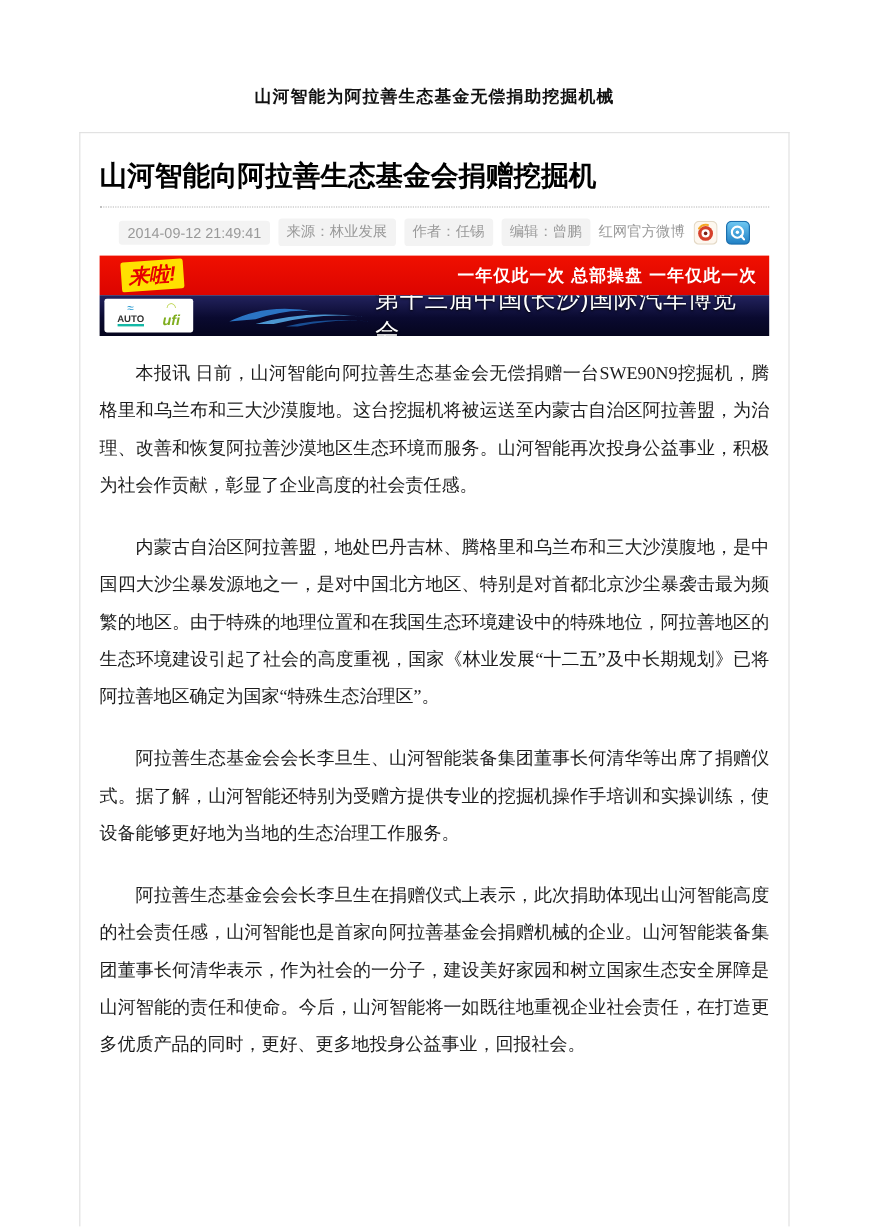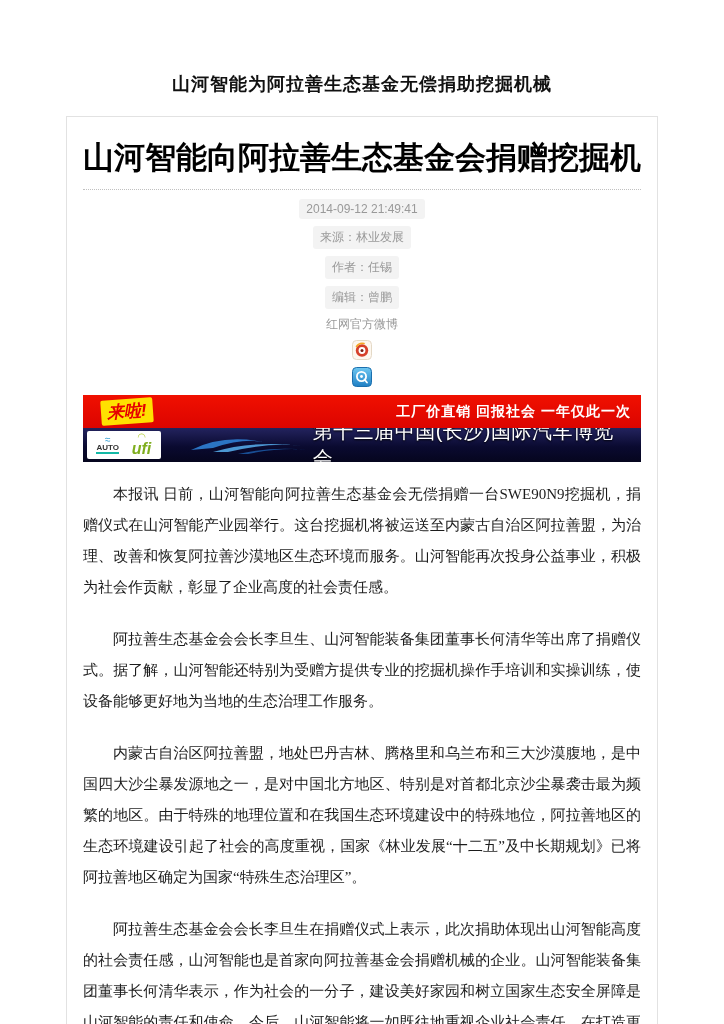--- a/index.html
+++ b/index.html
@@ -7,39 +7,39 @@
   body {
     width: 724px; height: 1024px;
     background: #ffffff;
     font-family: "Liberation Serif", serif;
     color: #222;
     overflow: hidden;
   }
   .page { width: 724px; height: 1024px; position: relative; padding-top: 72px; }
   .page-title {
     margin: 0; text-align: center;
-    font-size: 18px; font-weight: bold; color: #111;
+    font-size: 14px; font-weight: bold; color: #111;
     letter-spacing: 1px;
   }
   .article-box {
     width: 592px; margin: 20px auto 0;
     border: 1px solid #e2e2e2; border-bottom: none;
     min-height: 912px;
     padding: 0 16px;
   }
   .article-heading {
-    margin: 20px 0 10px; text-align: right;
-    font-size: 31px; font-weight: bold; color: #000;
+    margin: 20px 0 10px; text-align: left;
+    font-size: 23px; font-weight: bold; color: #000;
   }
   .heading-divider { border: none; border-top: 1px dotted #c0c0c0; margin: 0 0 9px; }
   .meta-row {
     display: flex; justify-content: center; align-items: center;
     gap: 7px; margin: 0 0 8px;
     font-family: "Liberation Sans", sans-serif;
-    font-size: 12px; color: #999; white-space: nowrap; flex-direction: column;
+    font-size: 12px; color: #999; white-space: nowrap;
   }
   .pill { background: #f3f3f3; border-radius: 3px; padding: 3px 7px; }
   .weibo-label { color: #999; }
   .icon-btn { display: inline-flex; width: 20px; height: 20px; cursor: pointer; }
 
   
   .banner-red {
     height: 33px; display: flex; align-items: center;
     background: linear-gradient(180deg, #f01000 0%, #dc0400 100%);
     padding: 0 10px; text-decoration: none;
@@ -70,21 +70,21 @@
     background: #fff; border-radius: 2px;
     height: 28px; width: 74px;
     display: flex; align-items: center; justify-content: space-around;
     padding: 0 3px;
   }
   .logo-auto { display:flex; flex-direction:column; align-items:center; line-height:1; }
   .logo-auto .swoosh { color:#2a9ad0; font-size:10px; line-height:8px; }
   .logo-auto .txt { font-size:8px; font-weight:bold; color:#333; border-bottom:2px solid #14b8a6; }
   .logo-ufi { display:flex; flex-direction:column; align-items:center; line-height:1; }
   .logo-ufi .swoosh { color:#b5cf3a; font-size:10px; line-height:8px; }
-  .logo-ufi .txt { font-size:16px; font-weight:bold; font-style:italic; color:#7fae1f; }
+  .logo-ufi .txt { font-size:12px; font-weight:bold; font-style:italic; color:#7fae1f; }
   .car-swoosh { margin-left: 22px; display: inline-flex; }
   .banner-blue-title {
     margin-left: auto; color: #fff; font-weight: normal; font-size: 20px;
     letter-spacing: 0.5px; text-shadow: 0 1px 2px #000;
   }
 
   .article-body { margin-top: 17px; }
   .article-body p {
     margin: 0 0 21px;
     font-size: 15px; line-height: 31px;
@@ -130,21 +130,21 @@
           <rect x="0.5" y="0.5" width="19" height="19" rx="4" fill="url(#twb)" stroke="#1b6fae"></rect>
           <circle cx="9.5" cy="9.5" r="4.6" fill="none" stroke="#ffffff" stroke-width="1.8"></circle>
           <circle cx="9.5" cy="9.5" r="1.4" fill="#ffffff"></circle>
           <path d="M12.5 12.5 L15 15.5" stroke="#ffffff" stroke-width="1.8" stroke-linecap="round"></path>
         </svg>
       </span>
     </div>
 
     <a class="banner-red">
       <span class="banner-red-badge">来啦!</span>
-      <span class="banner-red-tagline">工厂价直销 回报社会 一年仅此一次</span>
+      <span class="banner-red-tagline">一年仅此一次 总部操盘 一年仅此一次</span>
     </a>
 
     <a class="banner-blue">
       <span class="logo-box">
         <span class="logo-auto">
           <span class="swoosh">≈</span>
           <span class="txt">AUTO</span>
         </span>
         <span class="logo-ufi">
           <span class="swoosh">◠</span>
@@ -155,21 +155,21 @@
         <svg width="130" height="26" viewBox="0 0 130 26">
           <path d="M8 18 Q40 2 80 10 Q60 6 30 16 Z" fill="#2f7fd4" opacity="0.9"></path>
           <path d="M30 20 Q70 8 120 14 Q85 10 45 20 Z" fill="#58b0f0" opacity="0.85"></path>
           <path d="M55 22 Q90 14 125 18 Q100 15 65 22 Z" fill="#1d5fae" opacity="0.8"></path>
         </svg>
       </span>
       <span class="banner-blue-title">第十三届中国(长沙)国际汽车博览会</span>
     </a>
 
     <div class="article-body">
-      <p>本报讯 日前，山河智能向阿拉善生态基金会无偿捐赠一台SWE90N9挖掘机，捐赠仪式在山河智能产业园举行。这台挖掘机将被运送至内蒙古自治区阿拉善盟，为治理、改善和恢复阿拉善沙漠地区生态环境而服务。山河智能再次投身公益事业，积极为社会作贡献，彰显了企业高度的社会责任感。</p>
+      <p>本报讯 日前，山河智能向阿拉善生态基金会无偿捐赠一台SWE90N9挖掘机，腾格里和乌兰布和三大沙漠腹地。这台挖掘机将被运送至内蒙古自治区阿拉善盟，为治理、改善和恢复阿拉善沙漠地区生态环境而服务。山河智能再次投身公益事业，积极为社会作贡献，彰显了企业高度的社会责任感。</p>
+      <p>内蒙古自治区阿拉善盟，地处巴丹吉林、腾格里和乌兰布和三大沙漠腹地，是中国四大沙尘暴发源地之一，是对中国北方地区、特别是对首都北京沙尘暴袭击最为频繁的地区。由于特殊的地理位置和在我国生态环境建设中的特殊地位，阿拉善地区的生态环境建设引起了社会的高度重视，国家《林业发展“十二五”及中长期规划》已将阿拉善地区确定为国家“特殊生态治理区”。</p>
       <p>阿拉善生态基金会会长李旦生、山河智能装备集团董事长何清华等出席了捐赠仪式。据了解，山河智能还特别为受赠方提供专业的挖掘机操作手培训和实操训练，使设备能够更好地为当地的生态治理工作服务。</p>
-      <p>内蒙古自治区阿拉善盟，地处巴丹吉林、腾格里和乌兰布和三大沙漠腹地，是中国四大沙尘暴发源地之一，是对中国北方地区、特别是对首都北京沙尘暴袭击最为频繁的地区。由于特殊的地理位置和在我国生态环境建设中的特殊地位，阿拉善地区的生态环境建设引起了社会的高度重视，国家《林业发展“十二五”及中长期规划》已将阿拉善地区确定为国家“特殊生态治理区”。</p>
       <p>阿拉善生态基金会会长李旦生在捐赠仪式上表示，此次捐助体现出山河智能高度的社会责任感，山河智能也是首家向阿拉善基金会捐赠机械的企业。山河智能装备集团董事长何清华表示，作为社会的一分子，建设美好家园和树立国家生态安全屏障是山河智能的责任和使命。今后，山河智能将一如既往地重视企业社会责任，在打造更多优质产品的同时，更好、更多地投身公益事业，回报社会。</p>
 
     </div>
 
   </div>
 </div>
 
 </body></html>

